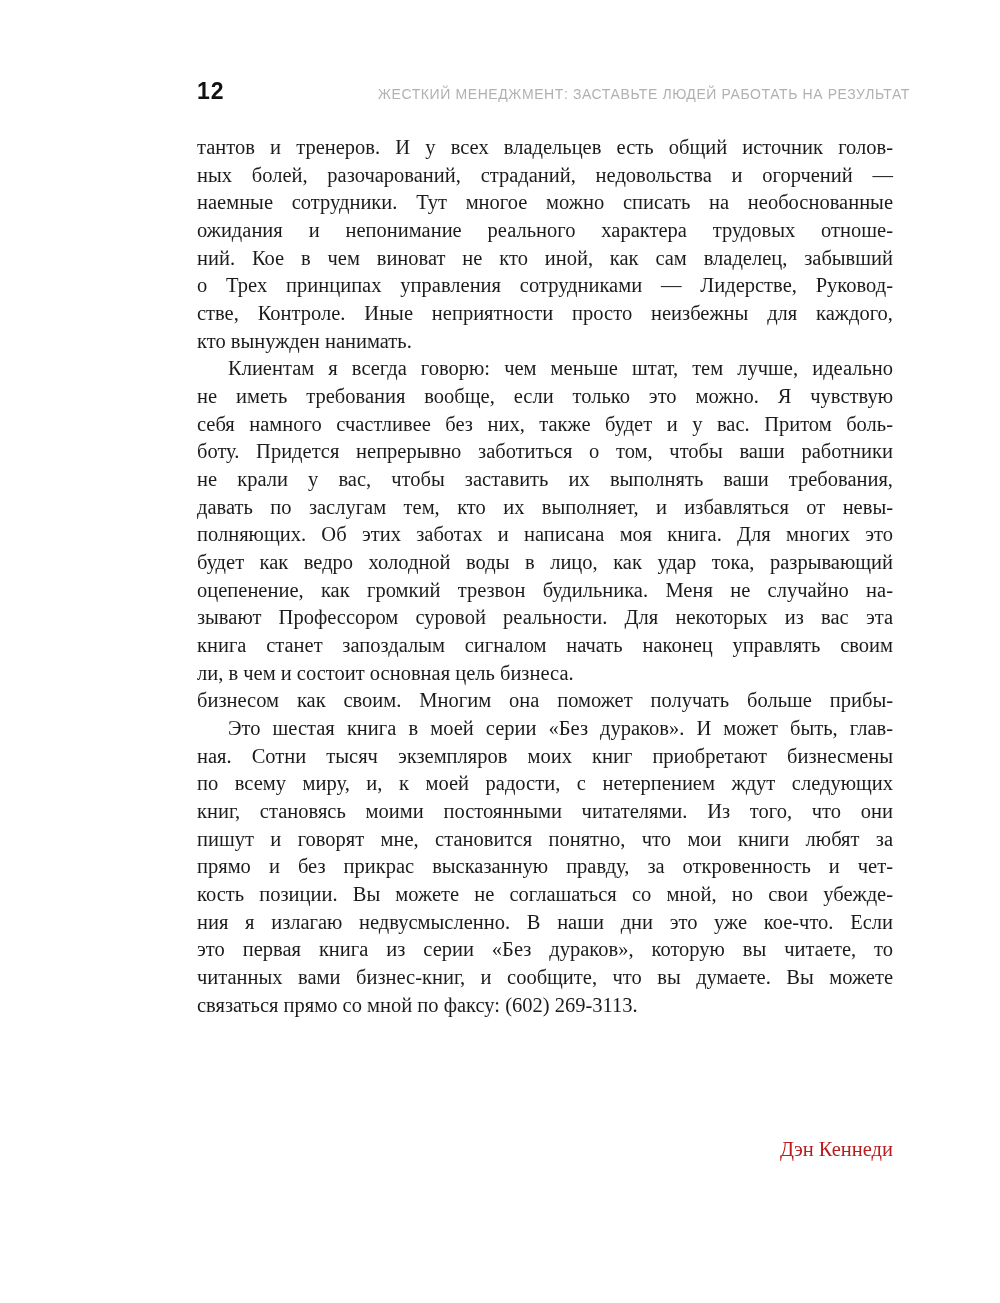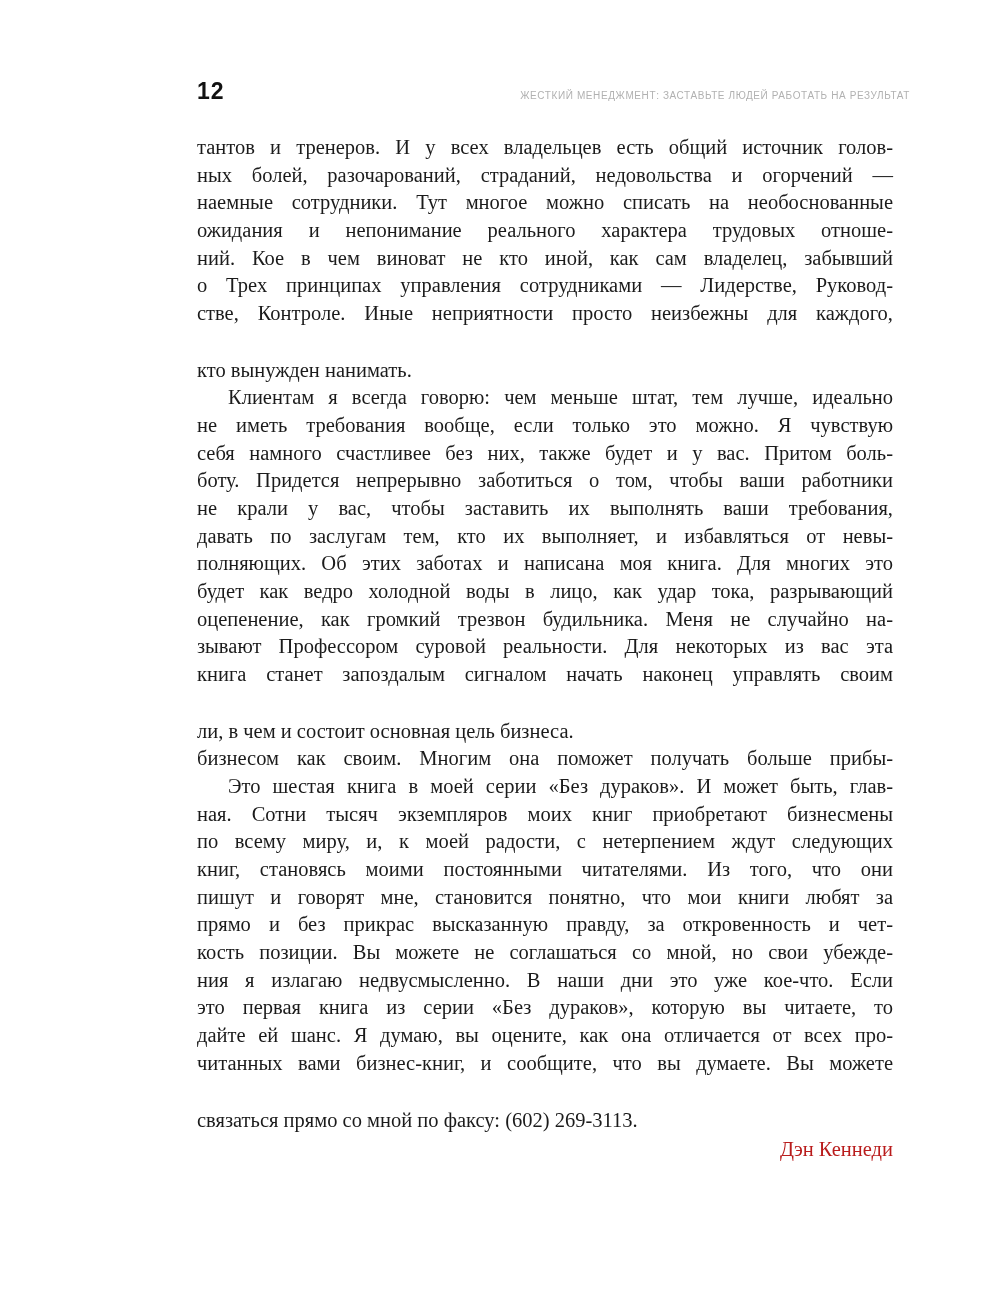--- a/index.html
+++ b/index.html
@@ -24,21 +24,21 @@
   }
   .page-number {
     font-family: "Liberation Sans", "DejaVu Sans", sans-serif;
     font-weight: 700;
     font-size: 23px;
     color: #121212;
     letter-spacing: 1px;
   }
   .running-head {
     font-family: "Liberation Sans", "DejaVu Sans", sans-serif;
-    font-size: 10px;
+    font-size: 14px;
     font-weight: 400;
     color: #b1b1b1;
     letter-spacing: 0.6px;
     white-space: nowrap;
     text-align: right;
   }
   .body-text {
     position: absolute;
     left: 197px;
     width: 696px;
@@ -46,21 +46,20 @@
     font-size: 20.5px;
     line-height: 27.67px;
   }
   .bline {
     text-align: justify;
     text-align-last: justify;
     white-space: normal;
   }
   .bline.last {
     text-align-last: left;
-    margin-top: 29px;
   }
   .bline.indent {
     text-indent: 31px;
   }
   .signature {
     position: absolute;
     right: 107px;
     top: 1136px;
     font-size: 20.5px;
     line-height: 27.67px;
@@ -102,20 +101,19 @@
       <div class="bline">бизнесом как своим. Многим она поможет получать больше прибы-</div>
       <div class="bline indent">Это шестая книга в моей серии «Без дураков». И может быть, глав-</div>
       <div class="bline">ная. Сотни тысяч экземпляров моих книг приобретают бизнесмены</div>
       <div class="bline">по всему миру, и, к моей радости, с нетерпением ждут следующих</div>
       <div class="bline">книг, становясь моими постоянными читателями. Из того, что они</div>
       <div class="bline">пишут и говорят мне, становится понятно, что мои книги любят за</div>
       <div class="bline">прямо и без прикрас высказанную правду, за откровенность и чет-</div>
       <div class="bline">кость позиции. Вы можете не соглашаться со мной, но свои убежде-</div>
       <div class="bline">ния я излагаю недвусмысленно. В наши дни это уже кое-что. Если</div>
       <div class="bline">это первая книга из серии «Без дураков», которую вы читаете, то</div>
-      <div class="bline">дайте ей шанс. Я думаю, вы оцените, как она отличается от всех про-</div>
       <div class="bline">читанных вами бизнес-книг, и сообщите, что вы думаете. Вы можете</div>
       <div class="bline last">связаться прямо со мной по факсу: (602) 269-3113.</div>
     </div>
 
   <div class="signature">Дэн Кеннеди</div>
 
 </div>
 
 </body></html>

